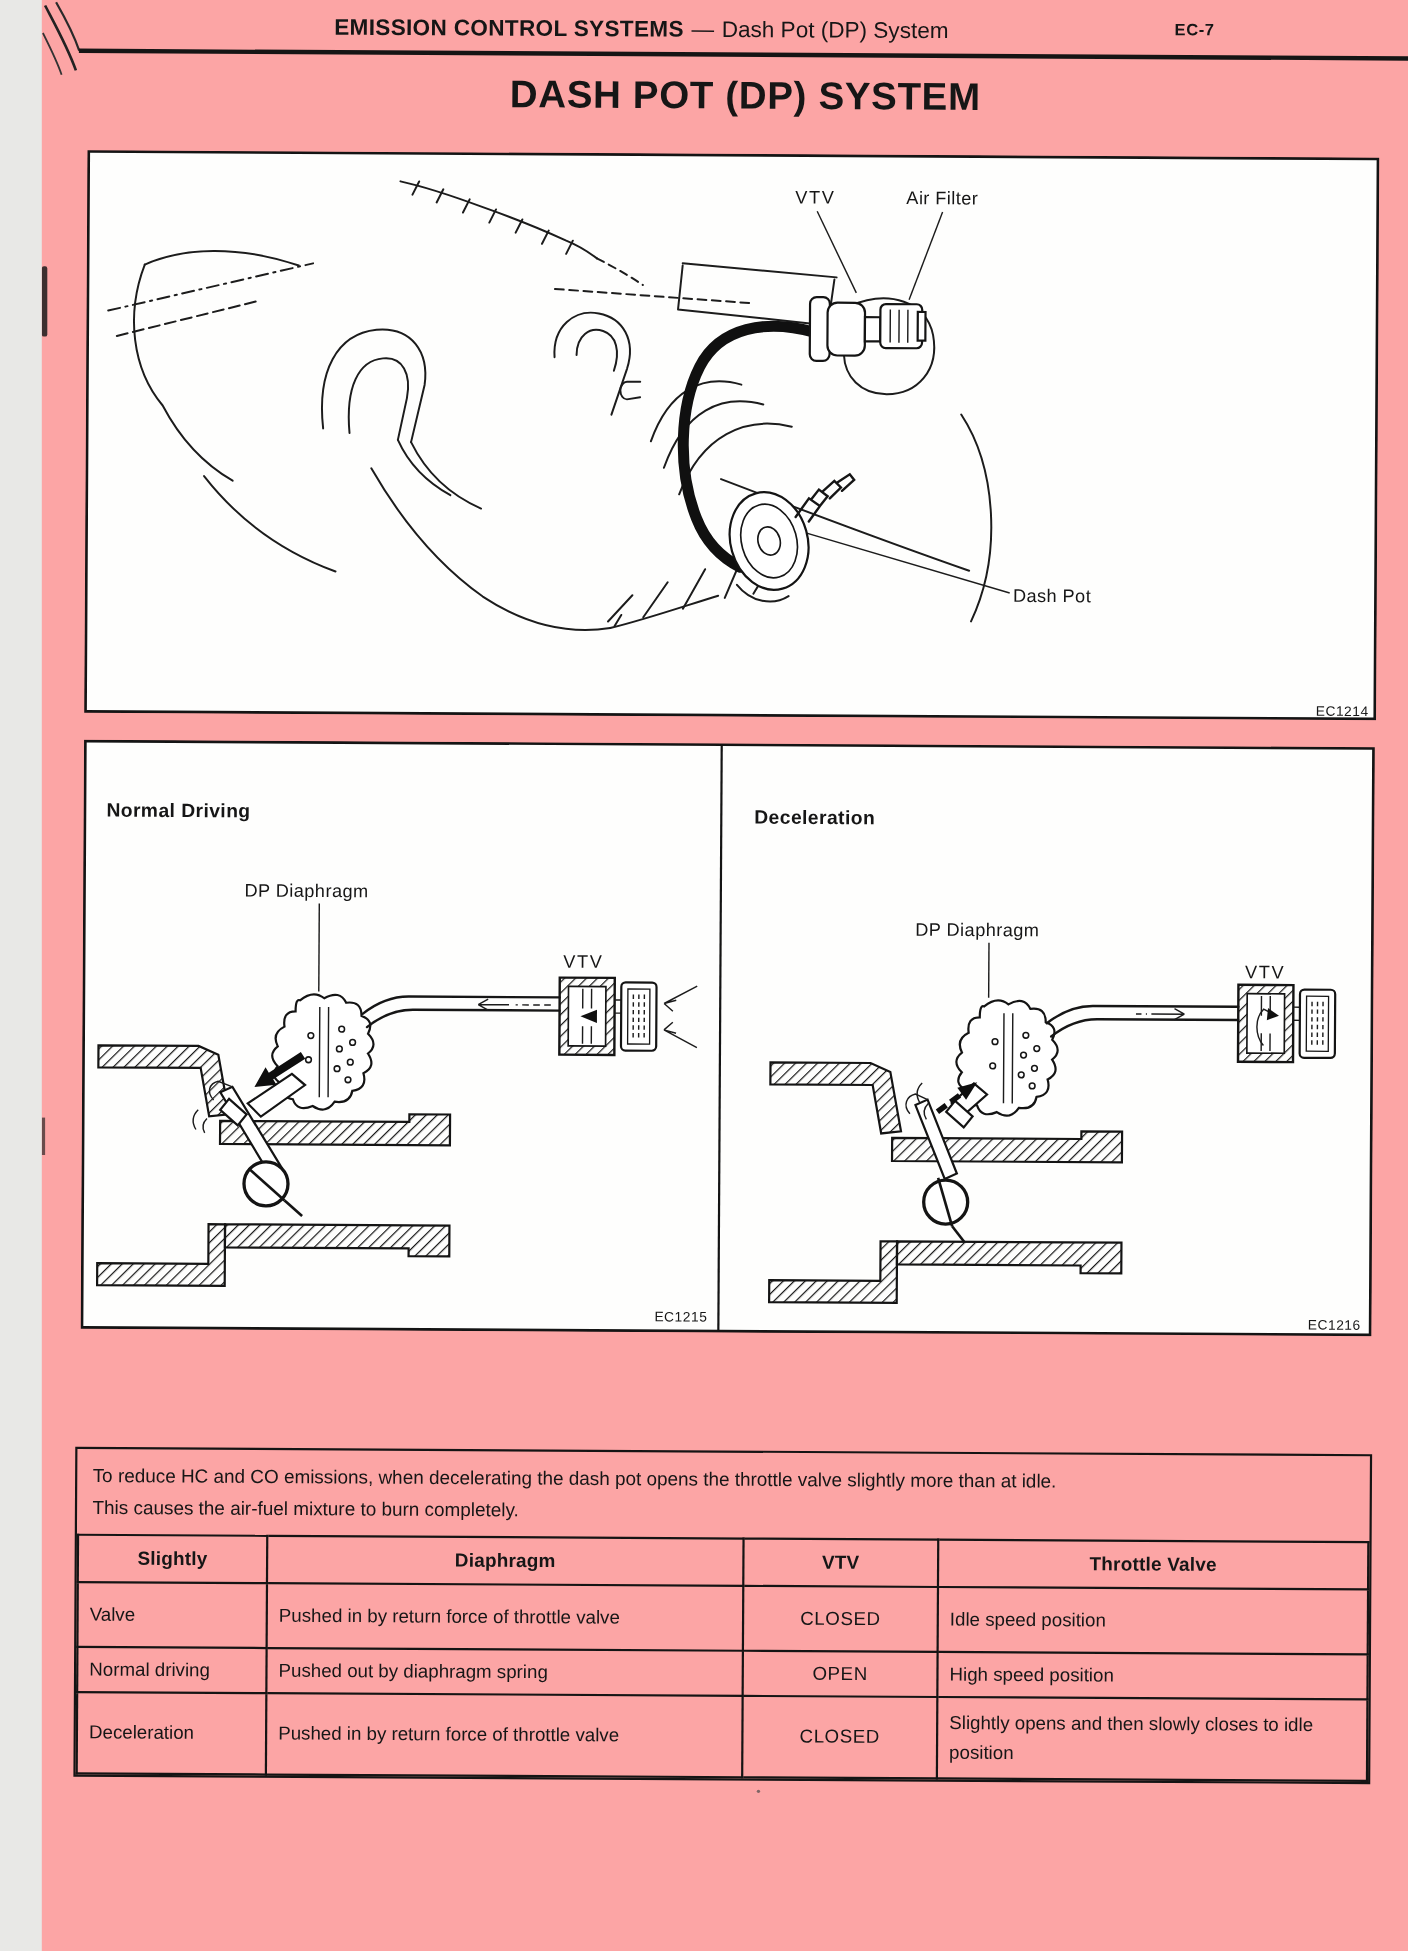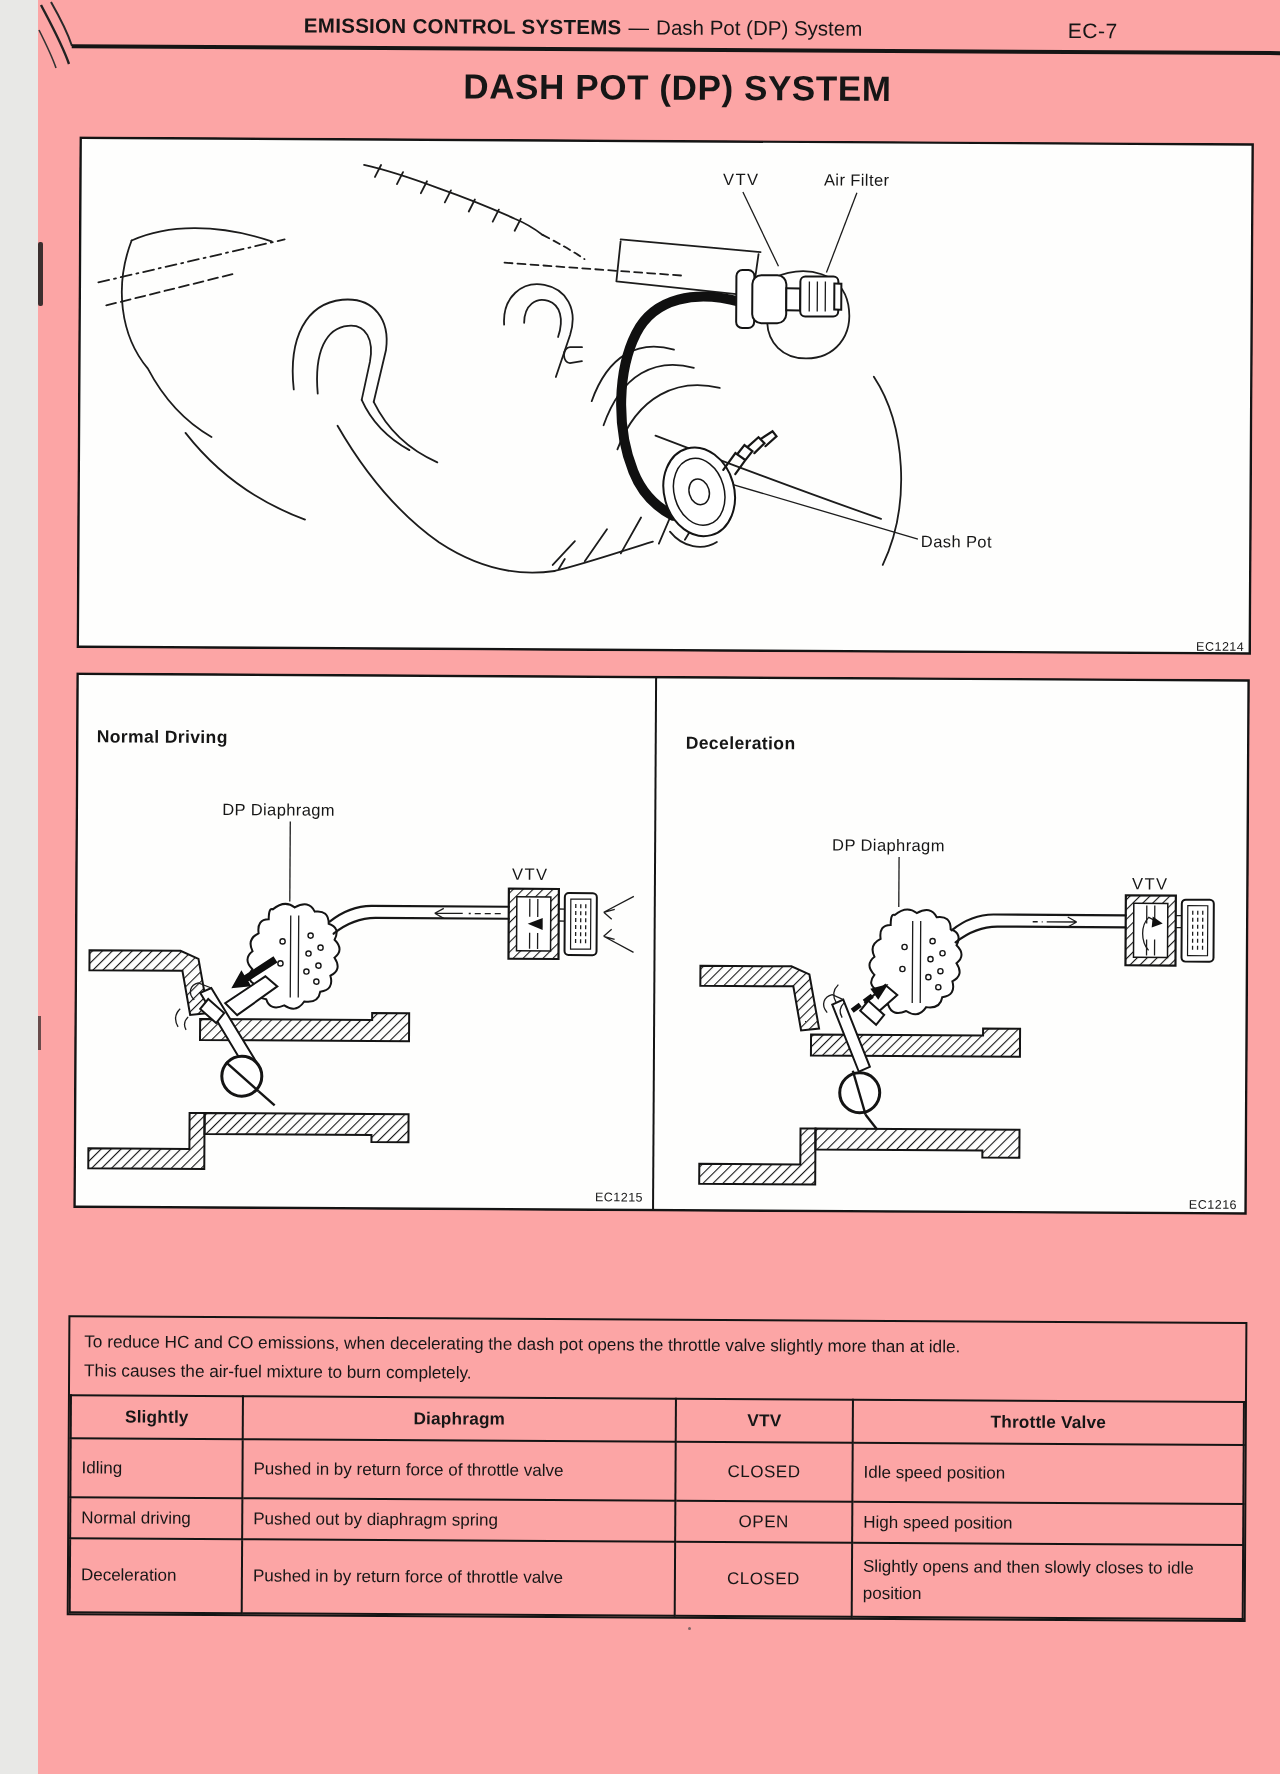--- a/index.html
+++ b/index.html
@@ -5,21 +5,21 @@
   html,body{margin:0;padding:0;background:#e8e8e6;}
   #page{
     position:relative;width:1280px;height:1774px;background:#fca5a5;
     font-family:"Liberation Sans",sans-serif;color:#161616;overflow:hidden;margin-left:38px;
   }
   #tilt{position:absolute;left:0;top:0;width:1280px;height:1774px;
     transform:rotate(0.33deg);transform-origin:0 0;}
   .hdr{position:absolute;left:266px;top:12px;font-size:20.5px;white-space:nowrap;}
   .hdr .b{font-weight:bold;letter-spacing:0.3px;}
   .hdr .sep{margin:0 7px;}
-  .pagecode{position:absolute;left:1030px;top:13px;font-size:21px;font-weight:normal;letter-spacing:0.5px;}
+  .pagecode{position:absolute;left:1030px;top:13px;font-size:15px;font-weight:bold;letter-spacing:0.5px;}
   .rule{position:absolute;left:34px;top:44px;width:1212px;height:4px;background:#151515;}
   .title{position:absolute;left:0;top:64px;width:1280px;text-align:center;
     font-size:35px;font-weight:bold;letter-spacing:0.6px;}
   .figsvg{position:absolute;}
   svg text{font-family:"Liberation Sans",sans-serif;fill:#161616;}
   .lab{font-size:16.5px;letter-spacing:1.5px;}
   .lab2{font-size:16.5px;letter-spacing:0.4px;}
   .panelhead{font-size:17.5px;font-weight:bold;letter-spacing:0.4px;}
   .figcode{font-size:12.5px;letter-spacing:0.5px;}
   .ln{stroke:#1c1c1c;stroke-width:1.8;fill:none;stroke-linecap:round;}
@@ -287,21 +287,21 @@
             <col>
         </colgroup>
         <tbody>
             <tr class="hrow">
           <th>Slightly</th>
           <th>Diaphragm</th>
           <th>VTV</th>
           <th>Throttle Valve</th>
         </tr>
         <tr class="r1">
-          <td class="c-cond">Idling</td>
+          <td class="c-cond">Valve</td>
           <td class="c-diaph">
                 <span class="wrapnarrow">Pushed in by return force of throttle valve</span>
               </td>
           <td class="c-vtv">CLOSED</td>
           <td class="c-thr">
                 <span class="wrapnarrow">Idle speed position</span>
               </td>
         </tr>
         <tr class="r2">
           <td class="c-cond">Normal driving</td>

